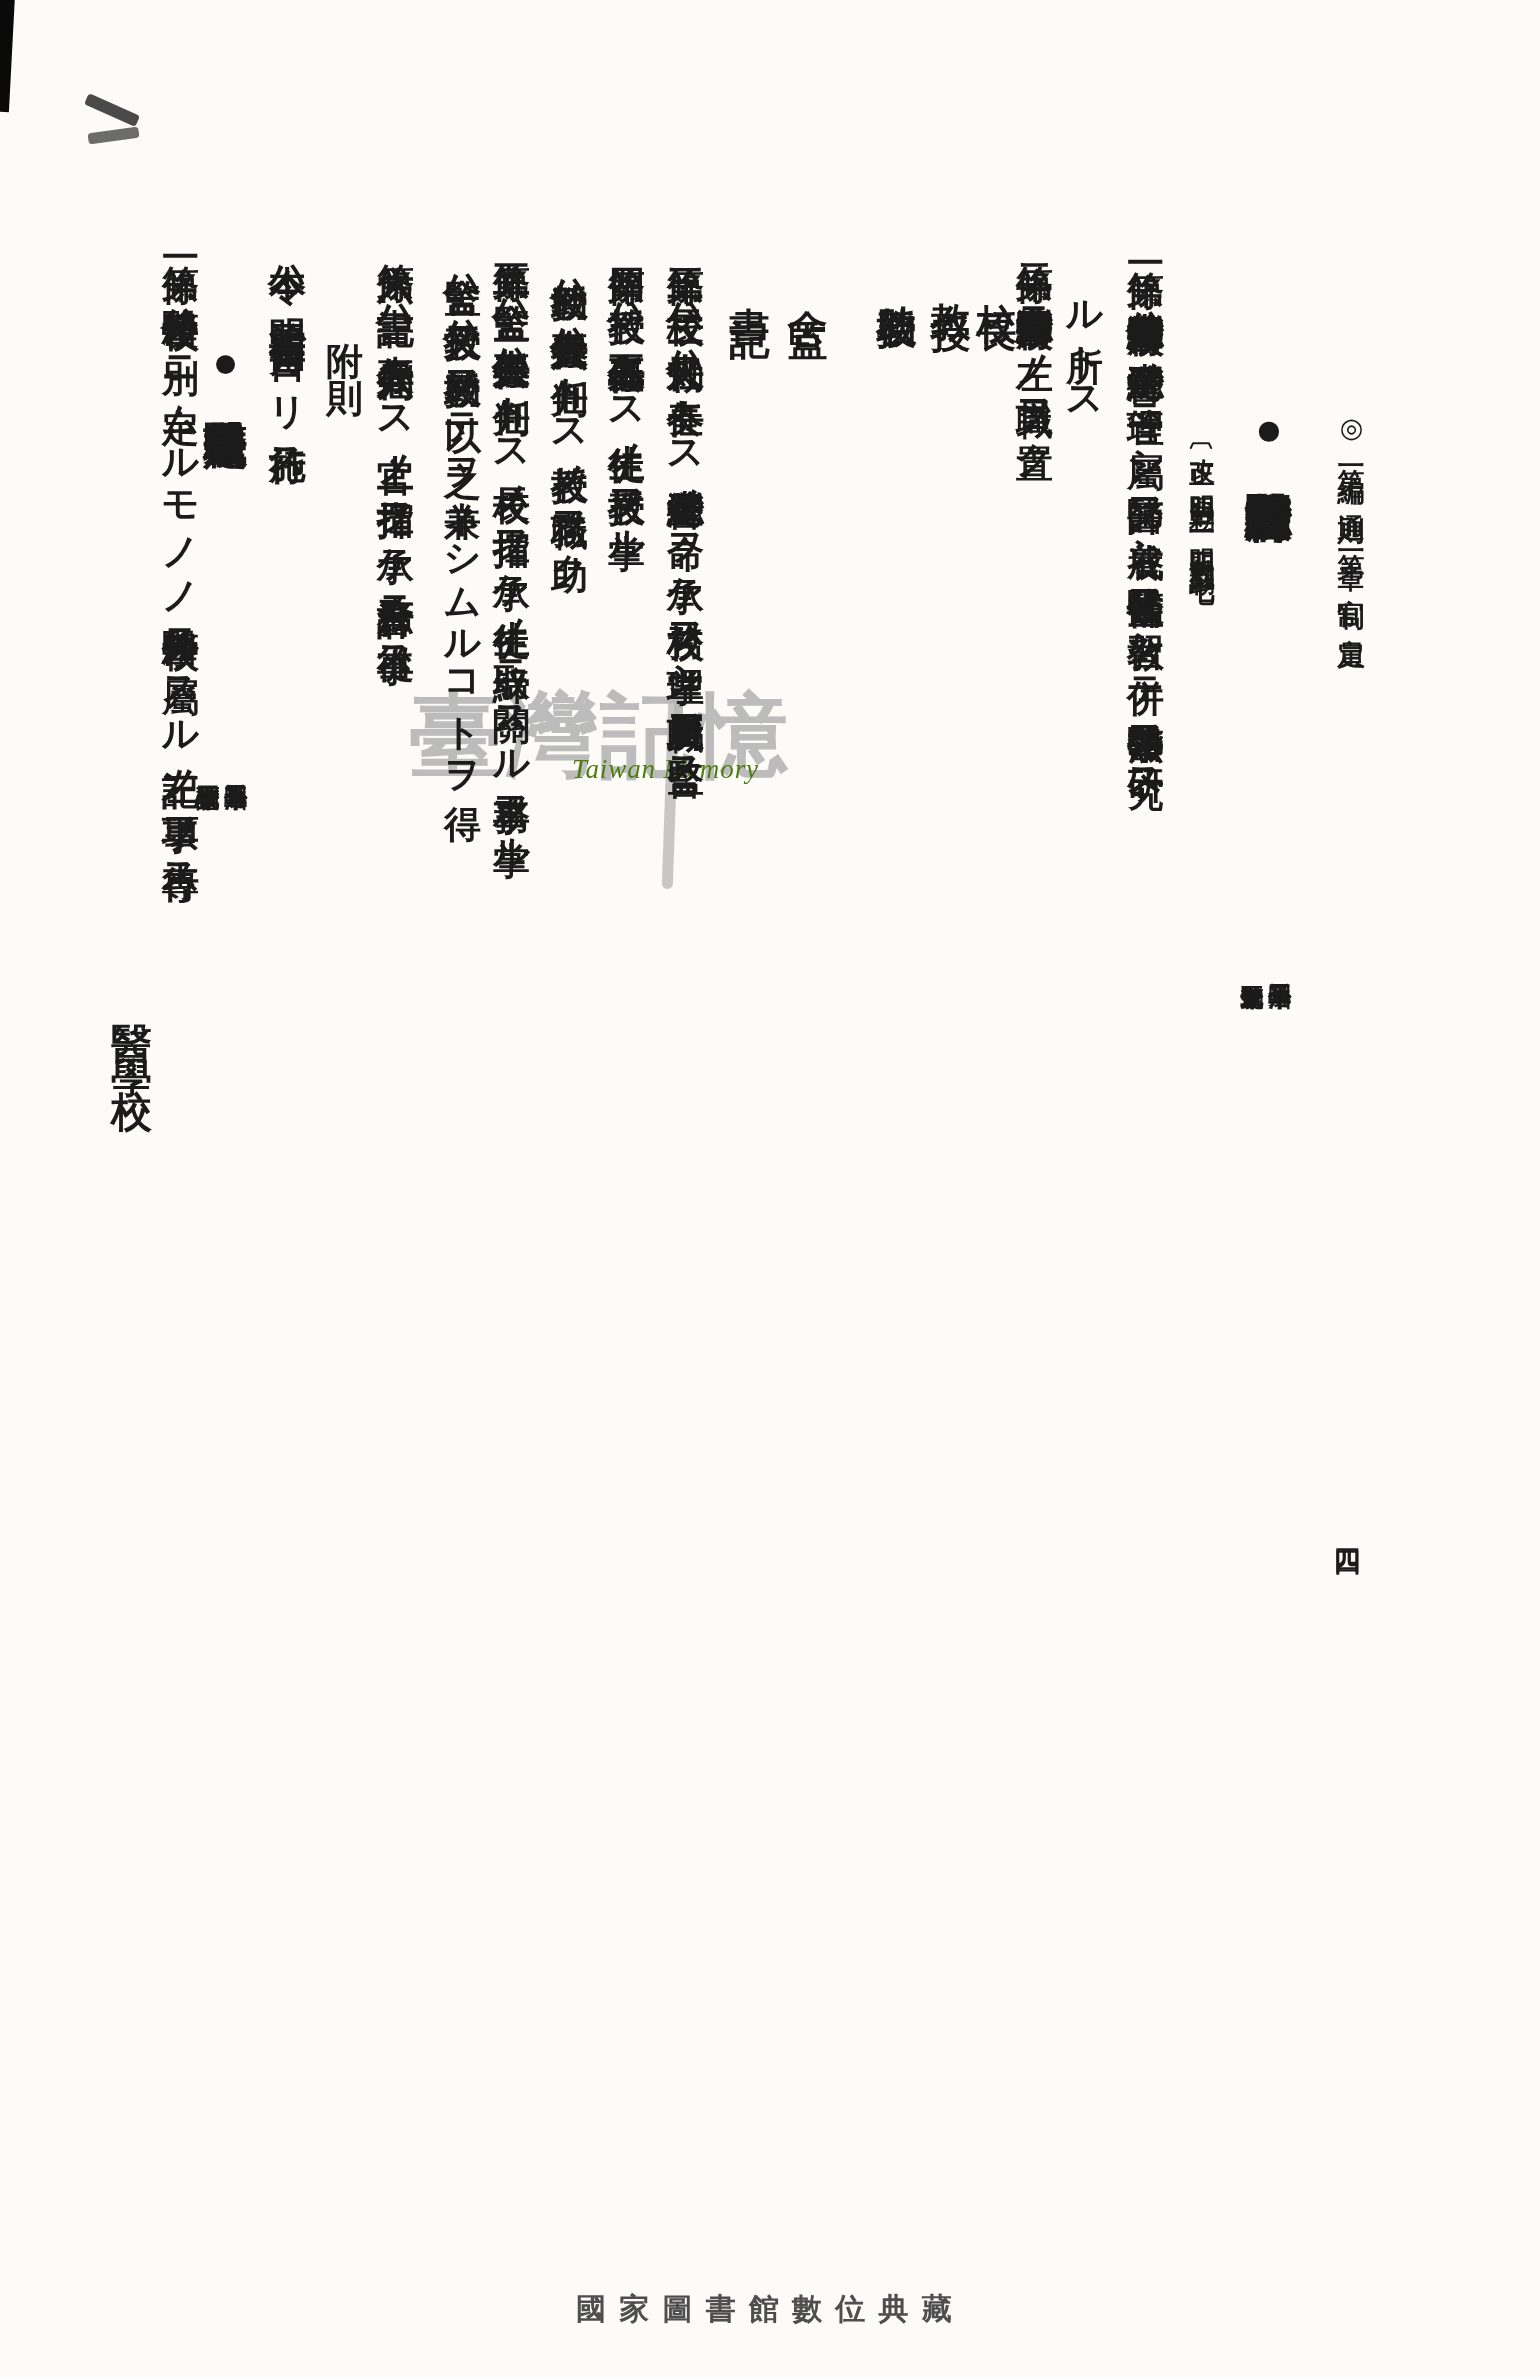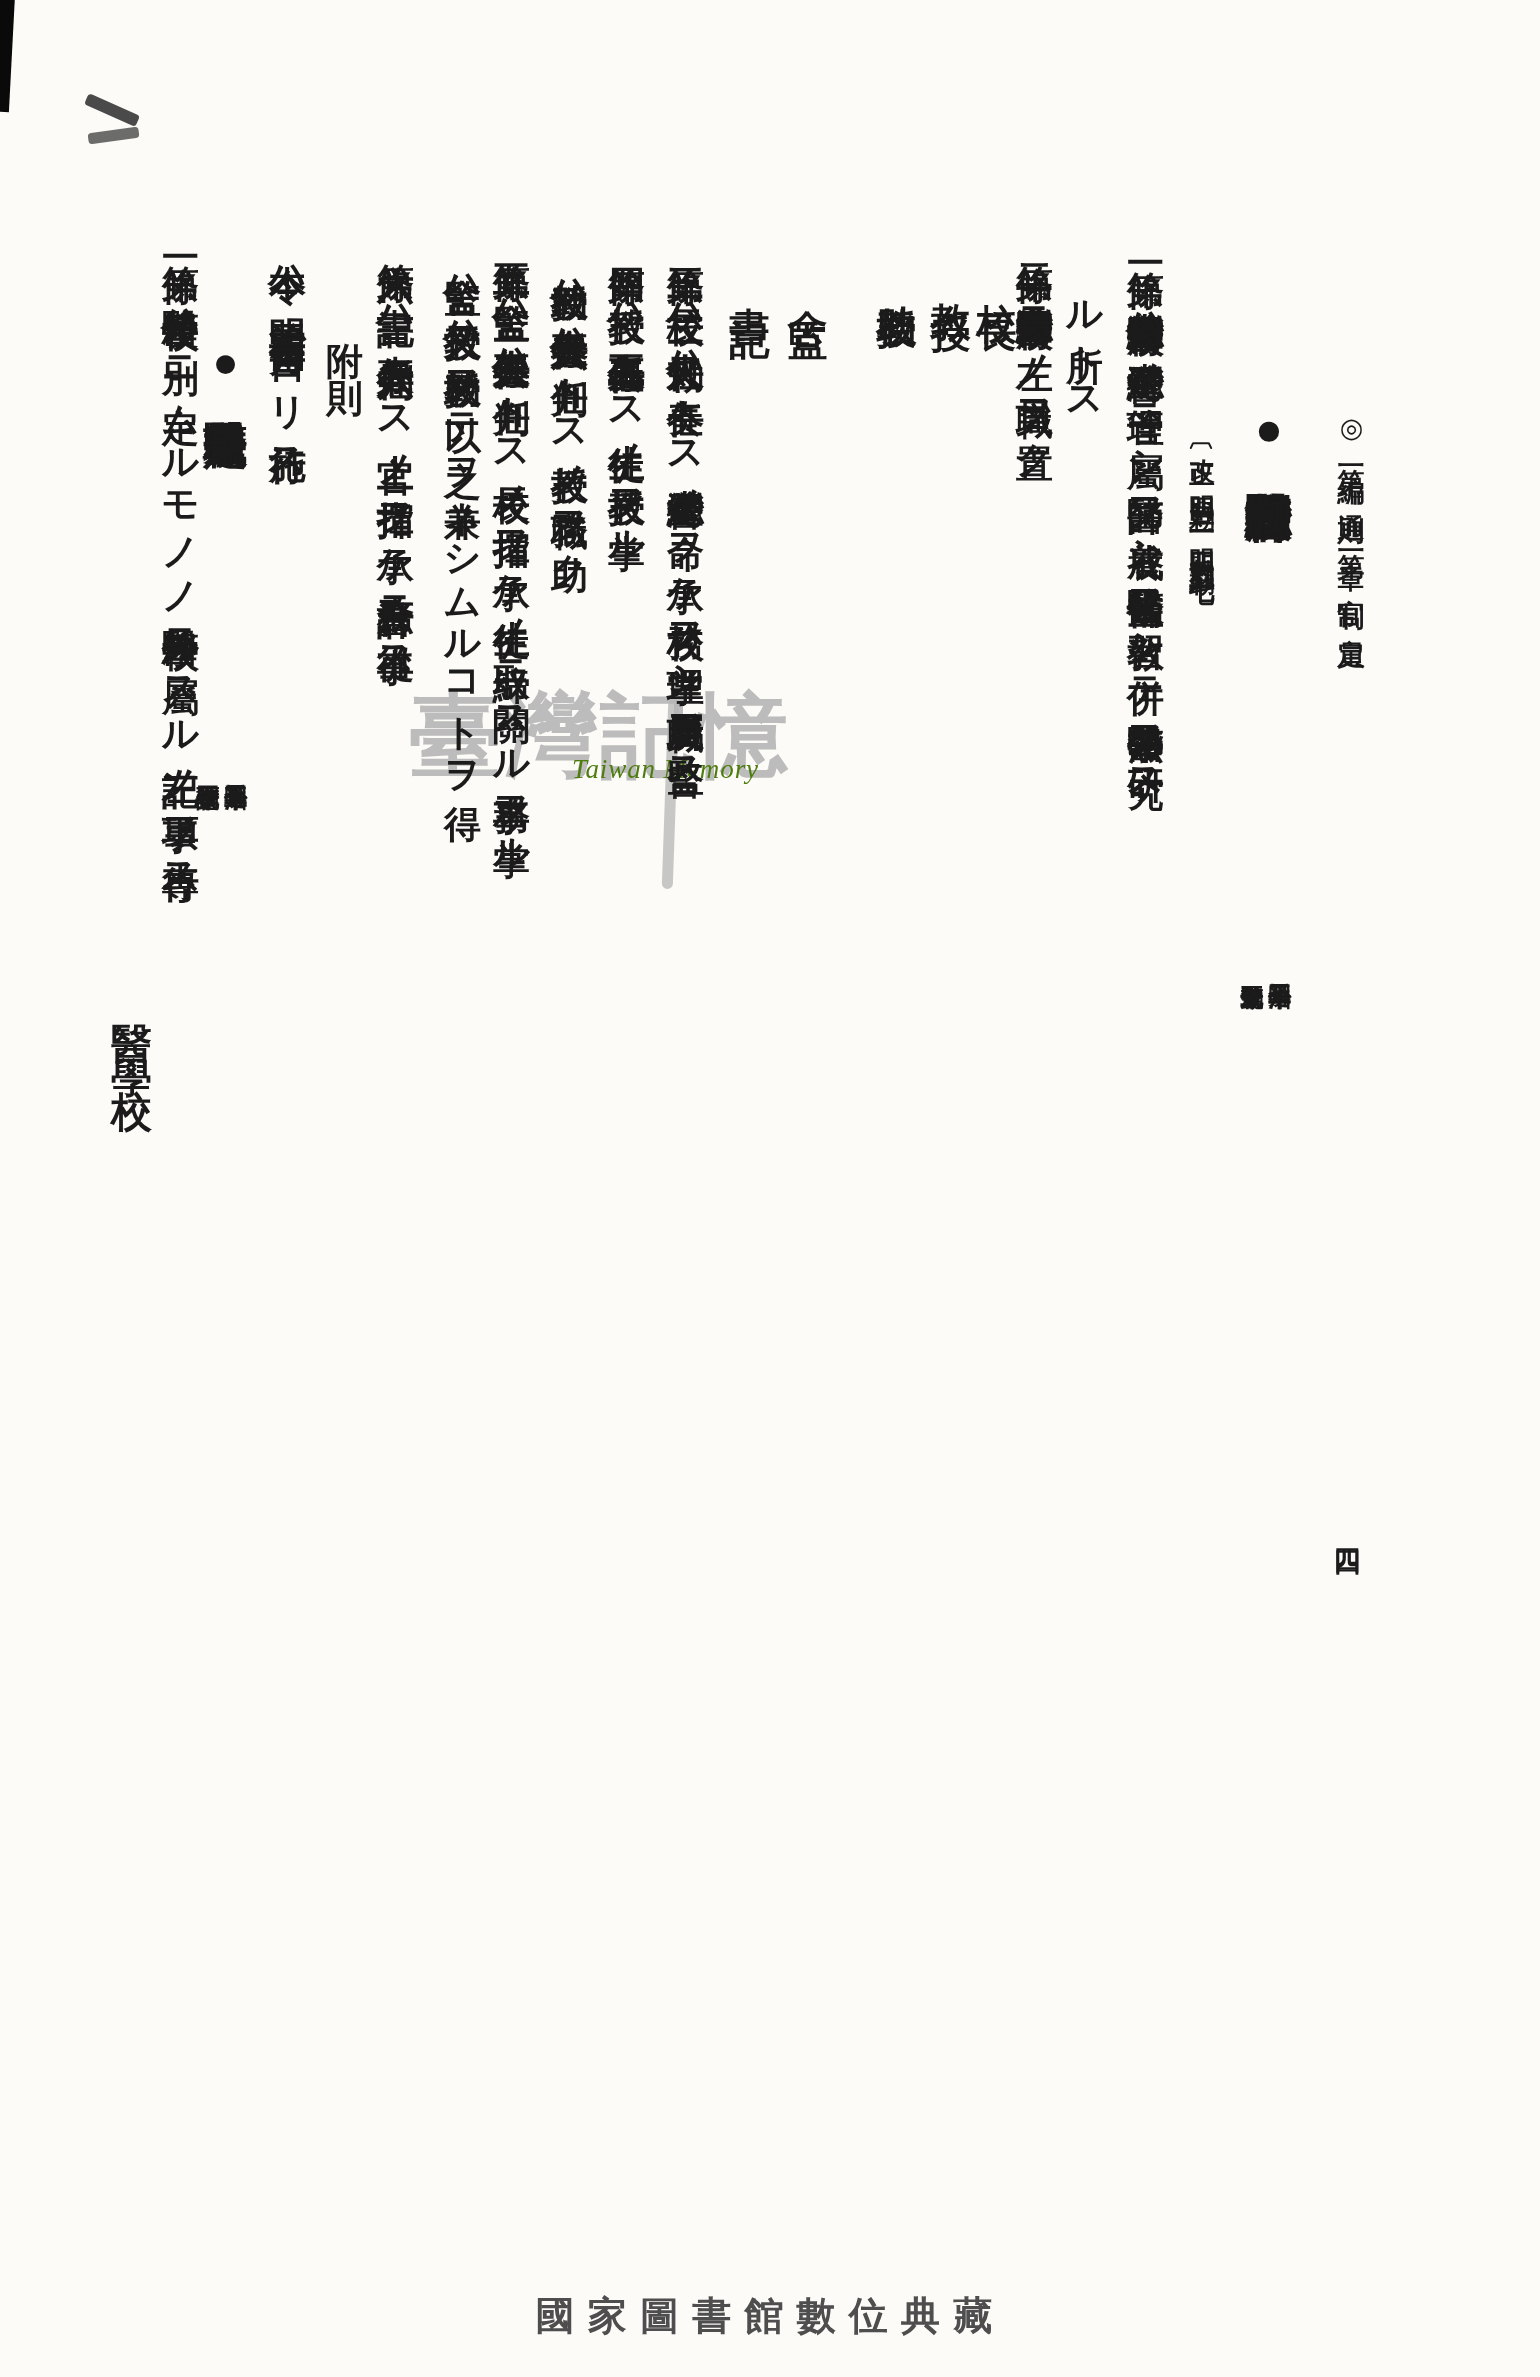--- a/index.html
+++ b/index.html
@@ -64,21 +64,21 @@
     position:absolute; left:665px; top:700px; width:11.4px; height:189px;
     background:#b5b5b5; border-radius:7px; opacity:.75; transform:rotate(2deg); z-index:1;
   }
   #wm-en {
     position:absolute; left:572px; top:754px;
     font-size:27px; font-style:italic; letter-spacing:0.9px;
     color:#4d7c0f; z-index:1;
   }
   #footer-line {
     position:absolute; left:0; top:2289px; width:1541px;
-    text-align:center; font-size:39px; letter-spacing:13.2px;
+    text-align:center; font-size:30px; letter-spacing:13.2px;
     color:#4e4e4e; font-weight:600;
   }
 
   
   #corner-mark { position:absolute; left:-4.4px; top:-7px; width:16px; height:119px;
                  background:#0a0a0a; transform:rotate(3deg); }
   #smudge-1 { position:absolute; left:84px;  top:104px; width:56px; height:12.3px;
               background:rgba(30,30,30,.8);  transform:rotate(24deg); border-radius:3.5px; }
   #smudge-2 { position:absolute; left:88px; top:130px; width:51px; height:10.6px;
               background:rgba(30,30,30,.65); transform:rotate(-8deg); border-radius:3.5px; }

